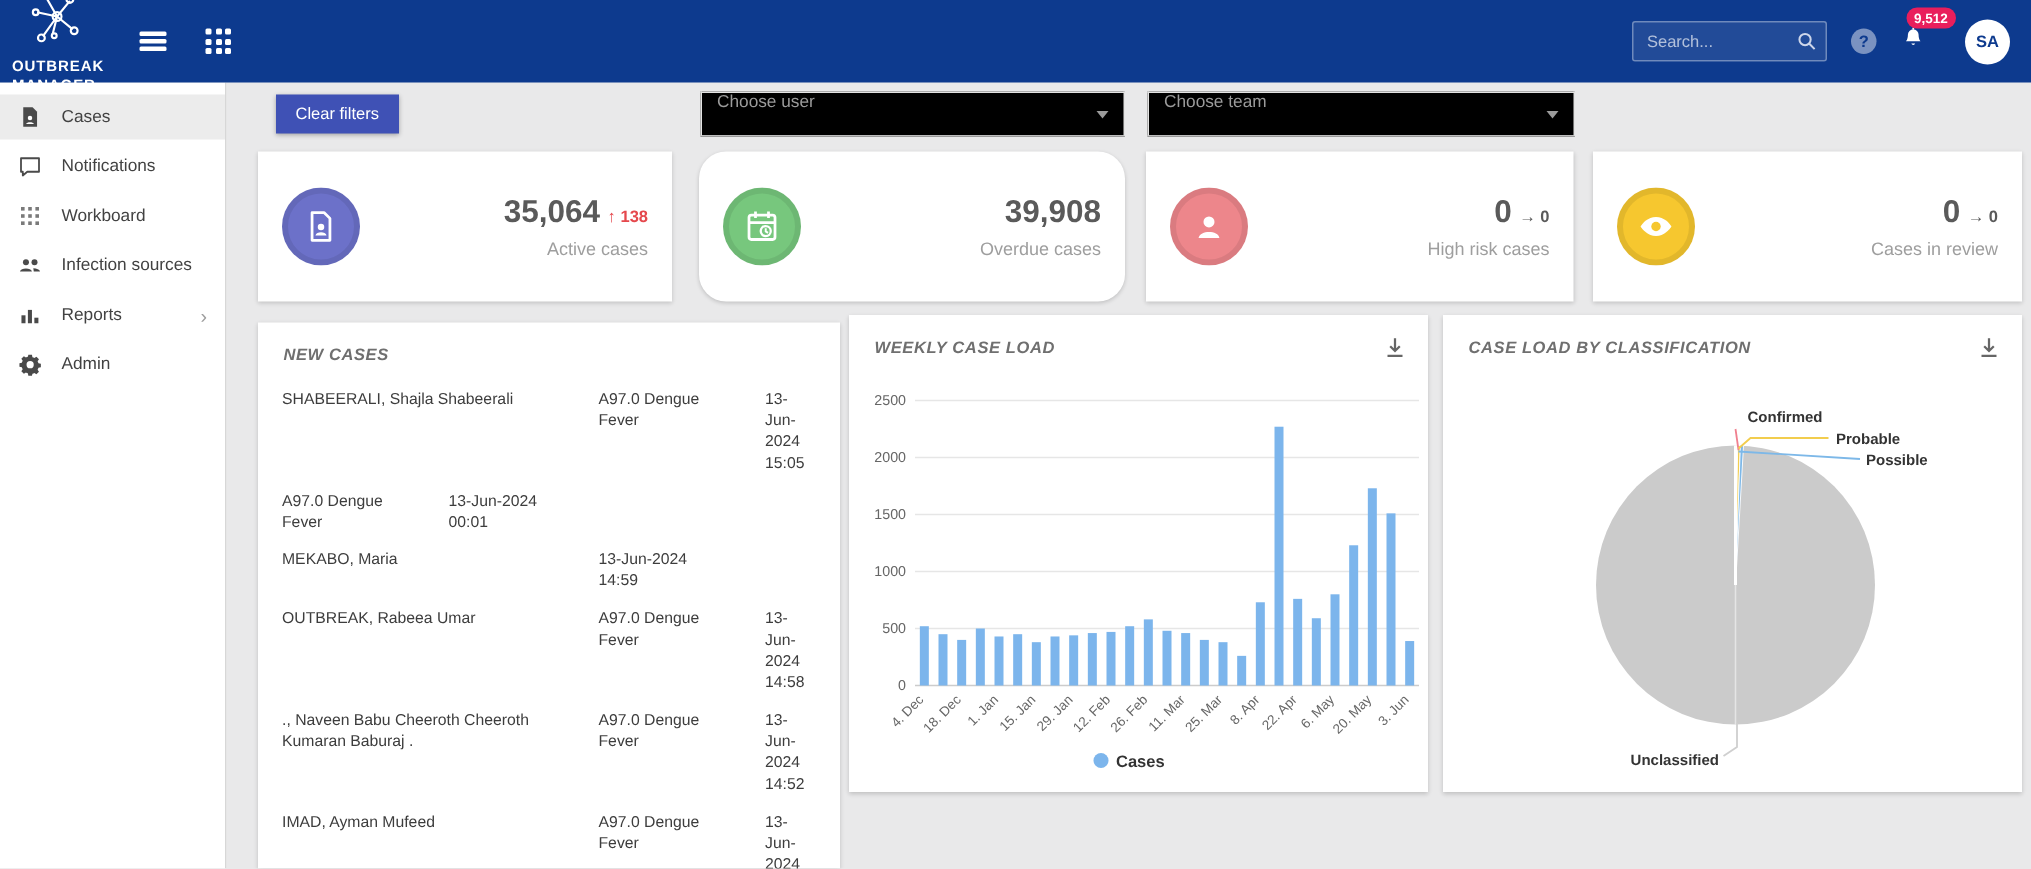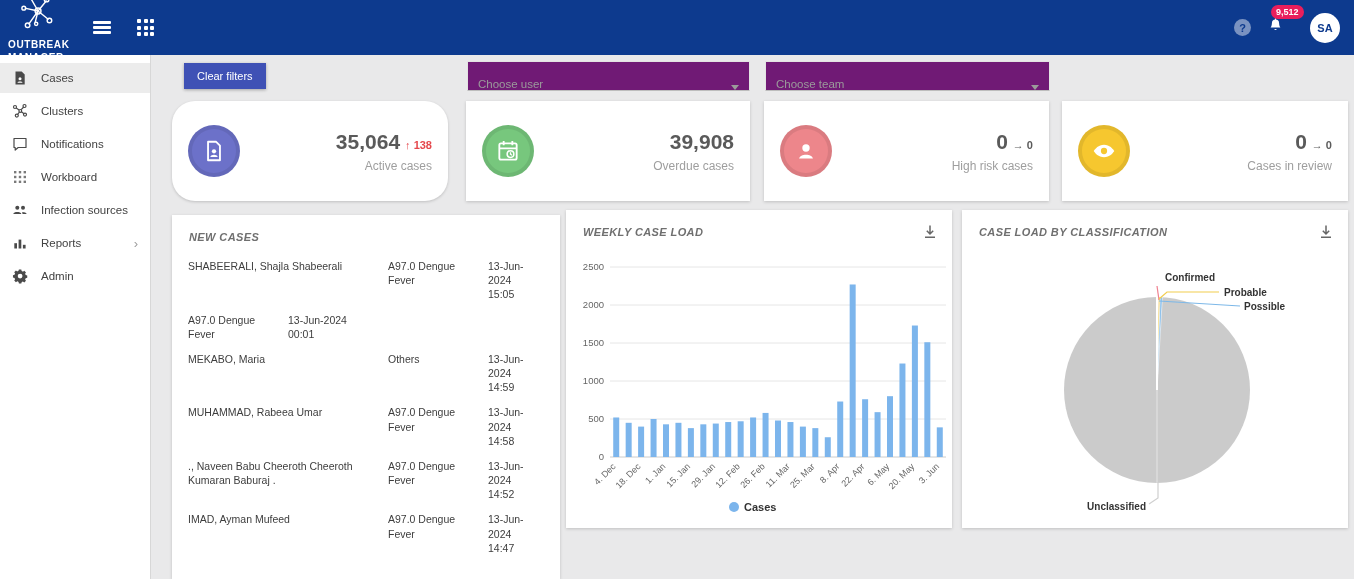--- a/index.html
+++ b/index.html
@@ -30,21 +30,21 @@
   .side-item { display:flex; align-items:center; height:30px; padding:0 12px; cursor:pointer; margin-bottom:3px; }
   .side-item.active { background:#ececec; }
   .side-icon { width:16px; height:16px; margin-right:13px; flex:0 0 16px; }
   .side-icon svg { width:16px; height:16px; display:block; }
   .side-label { font-size:11.5px; color:#424242; }
   .side-chevron { margin-left:auto; color:#9e9e9e; font-size:13px; }
 
   
   .main { position:absolute; left:152px; top:55px; right:0; bottom:0; }
   .btn-clear { position:absolute; left:32px; top:8px; background:#3f51b5; color:#fff; border:none; font-family:inherit; font-size:11px; padding:7px 13px; border-radius:0; cursor:pointer; box-shadow:0 1px 3px rgba(0,0,0,.3); }
-  .dropdown { position:absolute; top:6px; height:30px; background:#701a75; border:1px solid #e3e3e3; border-bottom:1px solid #bdbdbd; display:flex; align-items:flex-end; padding:0 10px; cursor:pointer; }
+  .dropdown { position:absolute; top:6px; height:30px; background:#000000; border:1px solid #e3e3e3; border-bottom:1px solid #bdbdbd; display:flex; align-items:flex-start; padding:0 10px; cursor:pointer;flex-direction:column; }
   .dropdown .ph { font-size:11.5px; color:#9b9b9b; }
   .dropdown .caret { margin-left:auto; width:0; height:0; border-left:4.5px solid transparent; border-right:4.5px solid transparent; border-top:5px solid #9b9b9b; }
   #dd-user { left:315px; width:283px; }
   #dd-team { left:613px; width:285px; }
 
   .card { position:absolute; background:#fff; box-shadow:0 1px 3px rgba(0,0,0,.18); }
 
   
   .stat-card { top:46px; height:100px; display:flex; align-items:center; padding:0 16px; }
   .stat-circle { width:52px; height:52px; border-radius:50%; border:4px solid rgba(0,0,0,.08); display:flex; align-items:center; justify-content:center; flex:0 0 52px; }
@@ -52,21 +52,21 @@
   .stat-right { margin-left:auto; text-align:right; }
   .stat-value-row { display:flex; align-items:baseline; justify-content:flex-end; gap:5px; }
   .stat-value { font-size:21px; font-weight:bold; color:#5a5a5a; }
   .stat-delta { font-size:11px; font-weight:bold; }
   .stat-label { font-size:12px; color:#9e9e9e; margin-top:5px; }
 
   
   .panel-title { position:absolute; left:17px; top:16px; font-size:11px; font-weight:bold; letter-spacing:.4px; color:#6f6f6f;font-style:italic; }
   .download-btn { position:absolute; right:12px; top:12px; width:20px; height:20px; cursor:pointer; }
   #new-cases-card { left:20px; top:160px; width:388px; height:364px; padding:44px 16px 0 16px; }
-  .nc-row { display:flex; gap:8px; margin-bottom:11px; }
+  .nc-row { display:flex; gap:19px; margin-bottom:11px; }
   .nc-name { flex:0 0 192px; font-size:10.5px; color:#3d3d3d; line-height:1.35; }
   .nc-diag { flex:0 0 92px; font-size:10.5px; color:#3d3d3d; line-height:1.35; }
   .nc-date { flex:1; font-size:10.5px; color:#3d3d3d; line-height:1.35; }
   #weekly-card  { left:414px; top:155px; width:386px; height:318px; }
   #pie-card     { left:810px; top:155px; width:386px; height:318px; }
   .chart-svg { position:absolute; left:0; top:0; width:100%; height:100%; }
 </style>
 </head>
 <body>
 
@@ -99,20 +99,27 @@
       <i></i>
       <i></i>
       <i></i>
       <i></i>
       <i></i>
       <i></i>
       <i></i>
       <i></i>
   </div>
   <div class="nav-right">
+    <div class="nav-search">
+      <input type="text" placeholder="Search..." style="">
+      <svg viewBox="0 0 20 20">
+        <circle cx="8.5" cy="8.5" r="5" fill="none" stroke="#cdd6ea" stroke-width="1.8"></circle>
+        <path d="M12.3 12.3L17 17" stroke="#cdd6ea" stroke-width="1.8"></path>
+      </svg>
+    </div>
     <div class="help-circle">?</div>
     <div class="bell-wrap">
       <svg viewBox="0 0 20 20">
         <path d="M10 3a4.2 4.2 0 0 0-4.2 4.2c0 3.8-1.6 5.2-1.6 5.2h11.6s-1.6-1.4-1.6-5.2A4.2 4.2 0 0 0 10 3z" fill="#fff"></path>
         <path d="M8.5 14.2a1.6 1.6 0 0 0 3 0z" fill="#fff"></path>
         <rect x="9.3" y="1.6" width="1.4" height="1.8" rx=".6" fill="#fff"></rect>
       </svg>
       <span class="badge">9,512</span>
     </div>
     <div class="avatar">SA</div>
@@ -123,33 +130,20 @@
   <div id="sidebar-nav">
       <div class="side-item active">
         <span class="side-icon">
           <svg viewBox="0 0 16 16">
             <path d="M3.5 1.5h6.2l3 3v10H3.5z" fill="#4a4a4a"></path>
             <circle cx="8" cy="8.7" r="1.5" fill="#fff"></circle>
             <path d="M5.4 12.7c.4-1.7 4.8-1.7 5.2 0z" fill="#fff"></path>
           </svg>
         </span>
         <span class="side-label">Cases</span>
-      </div>
-      <div class="side-item">
-        <span class="side-icon">
-          <svg viewBox="0 0 16 16" stroke="#4a4a4a" fill="none" stroke-width="1.2">
-            <circle cx="3" cy="4" r="1.5"></circle>
-            <circle cx="12.5" cy="3" r="1.5"></circle>
-            <circle cx="4.8" cy="12.6" r="1.5"></circle>
-            <circle cx="13" cy="11.6" r="1.5"></circle>
-            <circle cx="8.3" cy="7.9" r="1.4"></circle>
-            <path d="M4.2 5.1l2.9 1.9M9.2 6.7l2.5-2.7M9.4 8.8l2.6 1.9M5.6 11.4l1.9-2.4"></path>
-          </svg>
-        </span>
-        <span class="side-label">Clusters</span>
       </div>
       <div class="side-item">
         <span class="side-icon">
           <svg viewBox="0 0 16 16">
             <path d="M2 2.5h12v9H6.2L3.2 14v-2.5H2z" fill="none" stroke="#4a4a4a" stroke-width="1.2" stroke-linejoin="round"></path>
           </svg>
         </span>
         <span class="side-label">Notifications</span>
       </div>
       <div class="side-item">
@@ -207,37 +201,37 @@
   <div class="dropdown" id="dd-user">
     <span class="ph">Choose user</span>
     <span class="caret"></span>
   </div>
   <div class="dropdown" id="dd-team">
     <span class="ph">Choose team</span>
     <span class="caret"></span>
   </div>
 
   <div id="stat-cards">
-      <div class="card stat-card" style="left:20px;width:276px;border-radius:23px;">
+      <div class="card stat-card" style="left:20px;width:276px;">
         <div class="stat-circle" style="background:#6c71c9">
           <svg viewBox="0 0 24 24">
             <path d="M6.5 3.5h7.5l3.5 3.5v13.5H6.5z" fill="none" stroke="#fff" stroke-width="1.7" stroke-linejoin="round"></path>
             <circle cx="12" cy="12.3" r="2" fill="#fff"></circle>
             <path d="M8.6 17.6c.5-2.7 6.3-2.7 6.8 0z" fill="#fff"></path>
           </svg>
         </div>
         <div class="stat-right">
           <div class="stat-value-row">
             <span class="stat-value">35,064</span>
             <span class="stat-delta" style="color:#e5484d">↑ 138</span>
           </div>
           <div class="stat-label">Active cases</div>
         </div>
       </div>
-      <div class="card stat-card" style="left:314px;width:284px;">
+      <div class="card stat-card" style="left:314px;width:284px;border-radius:18px;">
         <div class="stat-circle" style="background:#77c77d">
           <svg viewBox="0 0 24 24">
             <rect x="4" y="5" width="16" height="15" rx="1.5" fill="none" stroke="#fff" stroke-width="1.7"></rect>
             <path d="M8 2.8v4M16 2.8v4M4 9.6h16" stroke="#fff" stroke-width="1.7"></path>
             <circle cx="14.3" cy="14.8" r="3.1" fill="none" stroke="#fff" stroke-width="1.4"></circle>
             <path d="M14.3 13.1v1.9l1.4.9" stroke="#fff" stroke-width="1.2" fill="none"></path>
           </svg>
         </div>
         <div class="stat-right">
           <div class="stat-value-row">
@@ -291,28 +285,27 @@
         </div>
         <div class="nc-row">
           <span class="nc-diag">A97.0 Dengue Fever</span>
           <span class="nc-date">
             <div>13-Jun-2024</div>
             <div>00:01</div>
           </span>
         </div>
         <div class="nc-row">
           <span class="nc-name">MEKABO, Maria</span>
-          <span class="nc-diag">Others</span>
           <span class="nc-date">
             <div>13-Jun-2024</div>
             <div>14:59</div>
           </span>
         </div>
         <div class="nc-row">
-          <span class="nc-name">MUHAMMAD, Rabeea Umar</span>
+          <span class="nc-name">OUTBREAK, Rabeea Umar</span>
           <span class="nc-diag">A97.0 Dengue Fever</span>
           <span class="nc-date">
             <div>13-Jun-2024</div>
             <div>14:58</div>
           </span>
         </div>
         <div class="nc-row">
           <span class="nc-name">., Naveen Babu Cheeroth Cheeroth Kumaran Baburaj .</span>
           <span class="nc-diag">A97.0 Dengue Fever</span>
           <span class="nc-date">

